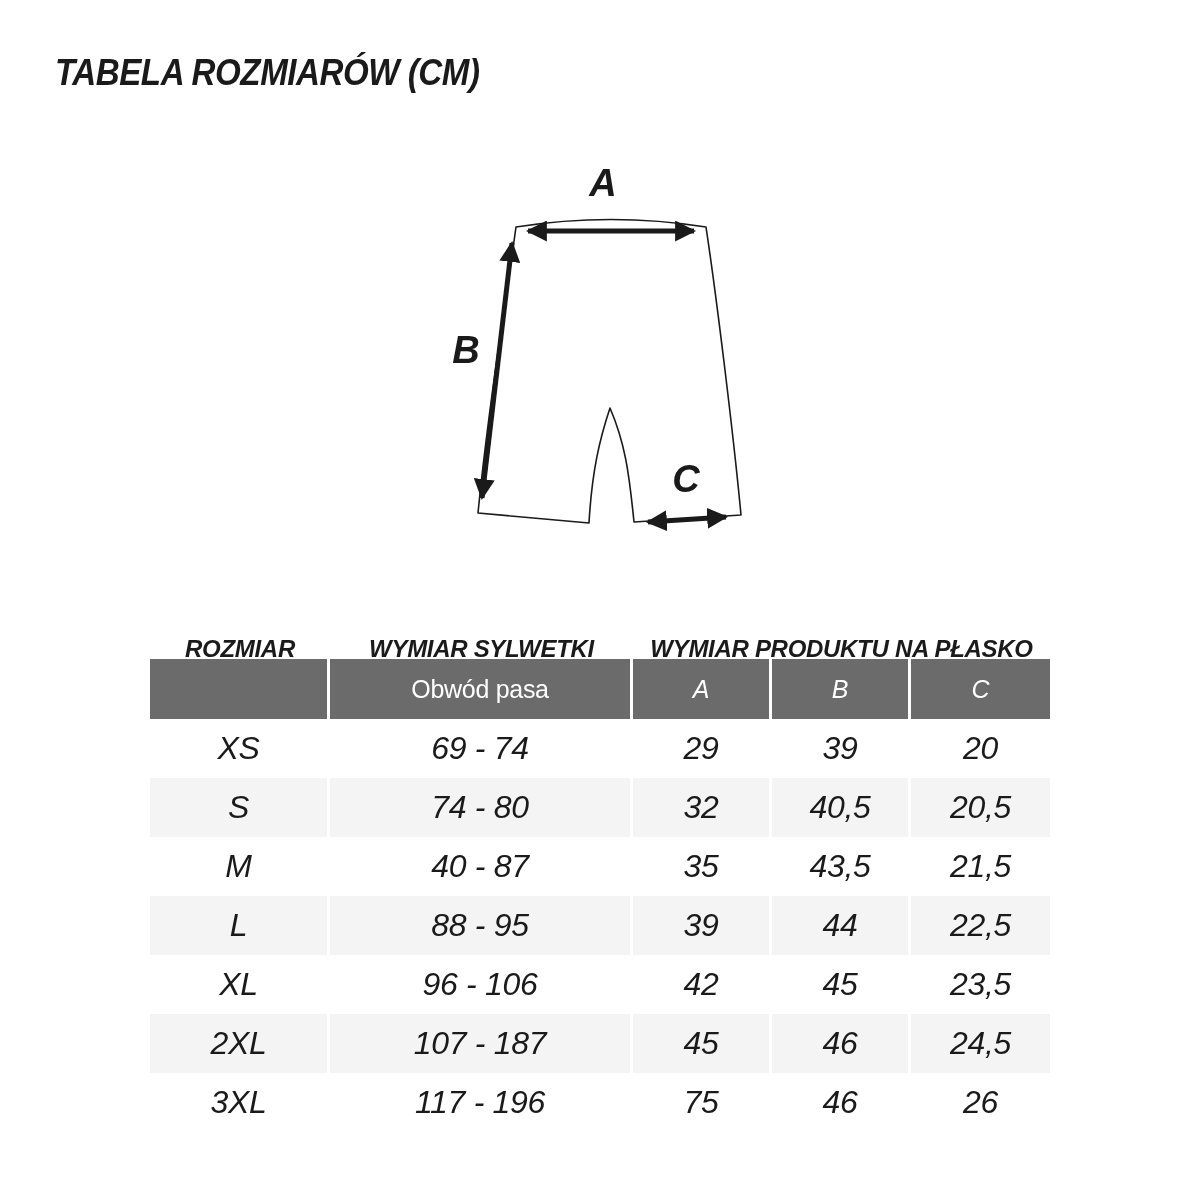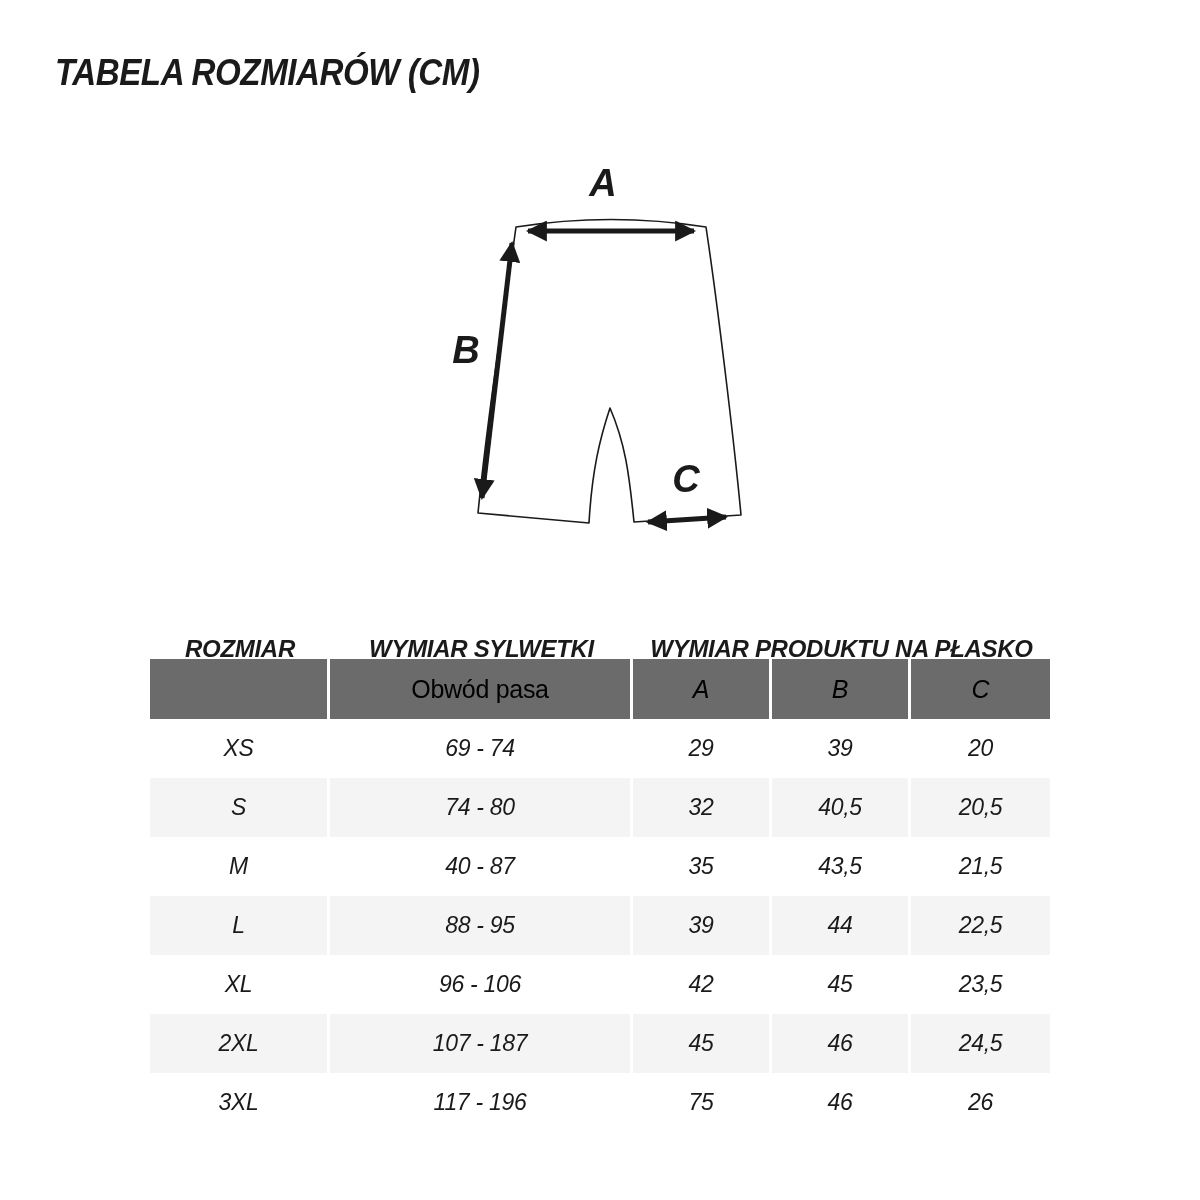--- a/index.html
+++ b/index.html
@@ -31,23 +31,23 @@
 
   .grid{
     display:grid;
     grid-template-columns:177px 300px 136px 136px 139px;
     grid-template-rows:60px repeat(7,59px);
     column-gap:3px;
   }
   .trow{display:contents}
   .cell{
     display:flex;align-items:center;justify-content:center;
-    font-style:italic;font-size:23px;letter-spacing:-0.3px;white-space:nowrap;
+    font-style:italic;font-size:32px;letter-spacing:-0.3px;white-space:nowrap;
   }
-  .hrow .cell{background:#6b6b6b;color:#000000;font-size:25px}
+  .hrow .cell{background:#6b6b6b;color:#ffffff;font-size:25px}
   .hrow .cell.upright{font-style:normal}
   .trow.alt .cell{background:#f4f4f5}
 </style>
 </head>
 <body>
 
 <h1 class="page-title">TABELA ROZMIARÓW (CM)</h1>
 
 <svg class="diagram" width="1200" height="1200" viewBox="0 0 1200 1200">
   <defs>

